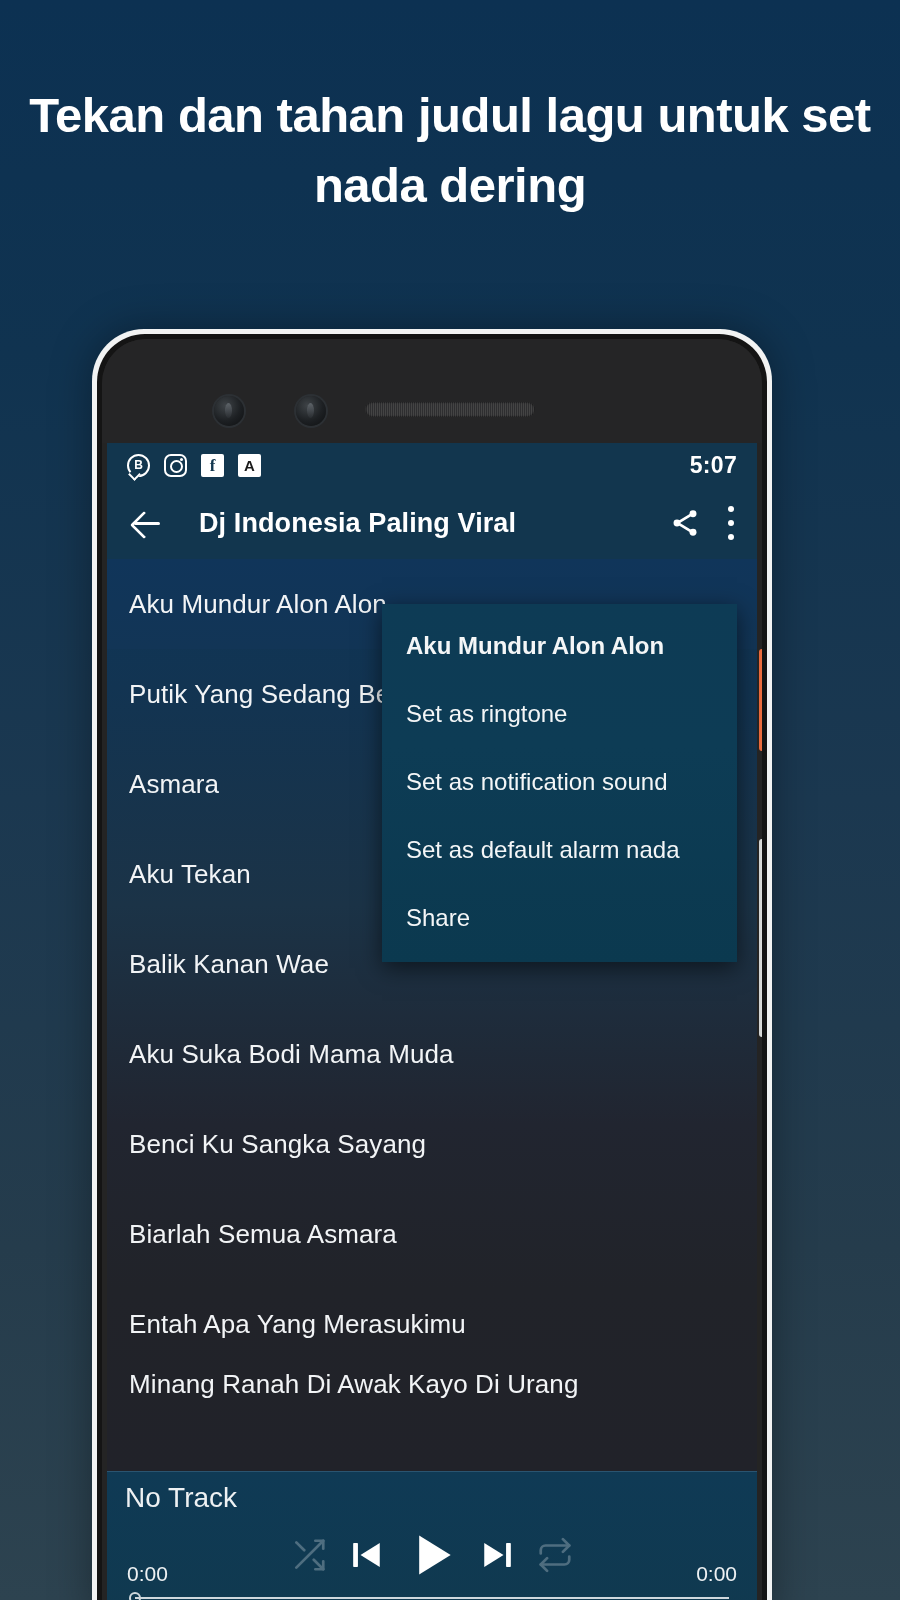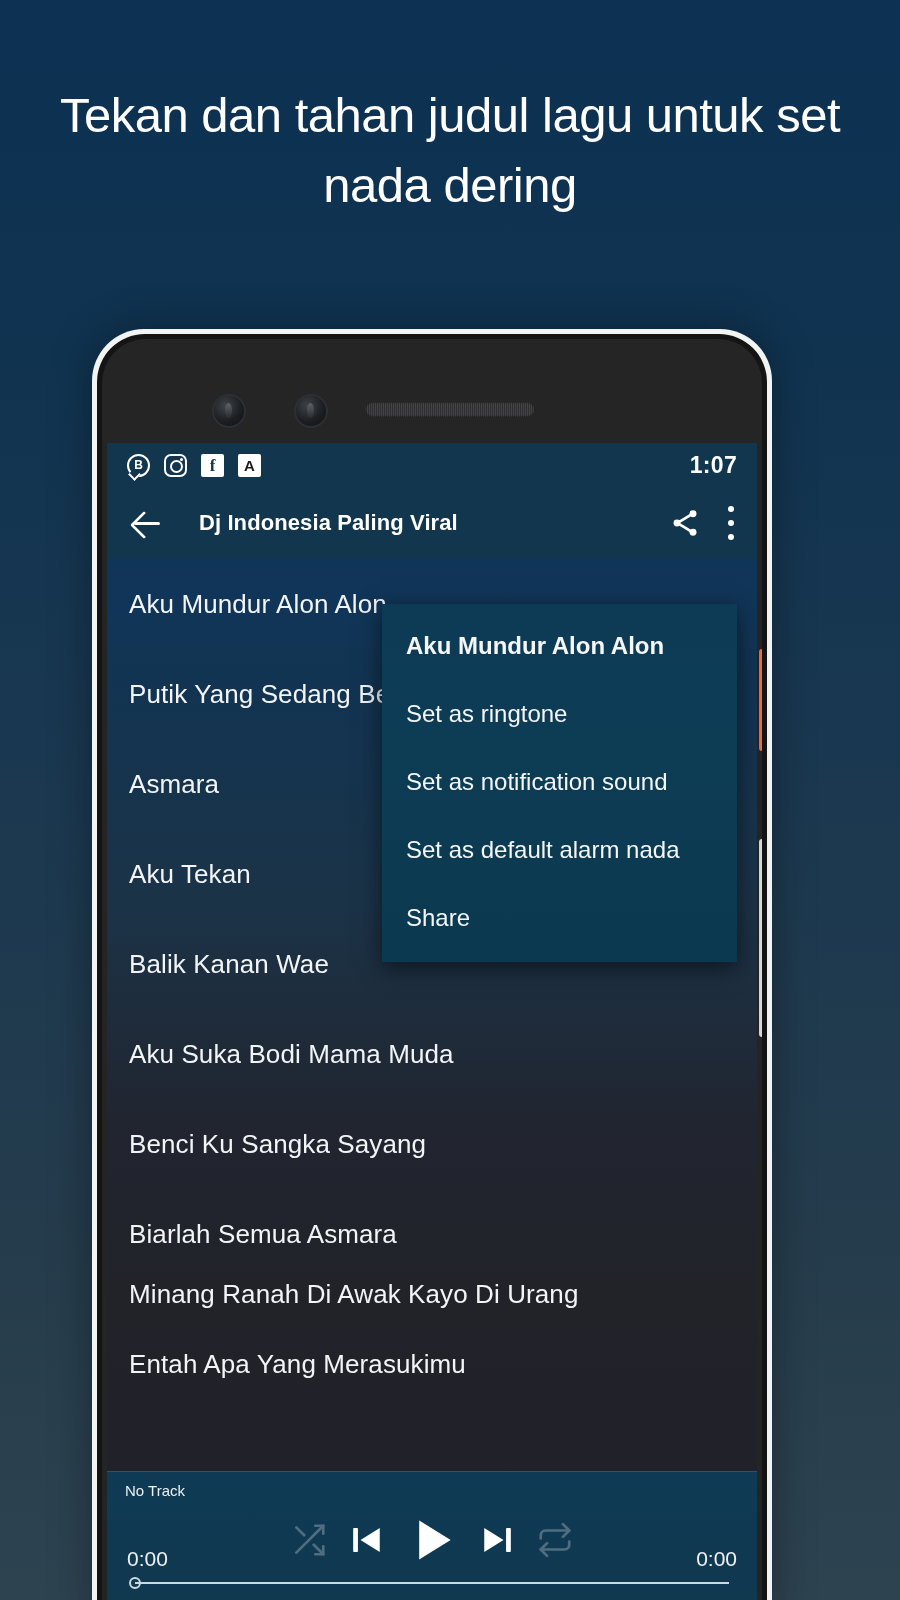--- a/index.html
+++ b/index.html
@@ -8,21 +8,21 @@
   body {
     font-family:"Liberation Sans", sans-serif;
     background:linear-gradient(180deg,#0c3152 0%,#103350 22%,#1b3850 50%,#253c4c 78%,#2d4350 100%);
     position:relative;
   }
 
   
   .headline {
     position:absolute; left:0; top:80px; width:900px;
     text-align:center; color:#ffffff;
-    font-size:49px; line-height:70px; font-weight:400;
+    font-size:49px; line-height:70px; font-weight:700;
     letter-spacing:-0.5px;
     padding:0 24px;
   }
 
   
   .phone {
     position:absolute; left:92px; top:329px;
     width:680px; height:1290px;
     border-radius:52px 52px 0 0;
     background:#f2f3f3;
@@ -86,21 +86,21 @@
   .ni.sq { background:#fff; color:#1b1b1b; border-radius:2px; font-size:15px; line-height:23px; }
   .clock { margin-left:auto; color:#fff; font-size:23px; font-weight:600; letter-spacing:.3px; }
 
   
   .appbar { height:72px; background:#12364e; display:flex; align-items:center;
     padding:0 22px; }
   .back-icon { width:36px; height:36px; position:relative; flex:0 0 auto; }
   .back-icon:before{content:"";position:absolute;left:5px;top:17px;width:26px;height:3px;background:#fff;border-radius:2px;}
   .back-icon:after{content:"";position:absolute;left:5px;top:10px;width:17px;height:17px;
     border-left:3px solid #fff;border-bottom:3px solid #fff;transform:rotate(45deg);border-radius:2px;}
-  .appbar-title { color:#fff; font-size:22px; font-weight:700; margin-left:34px;
+  .appbar-title { color:#fff; font-size:27px; font-weight:700; margin-left:34px;
      white-space:nowrap; letter-spacing:.1px; }
   .appbar-actions { margin-left:auto; display:flex; align-items:center; gap:26px; }
   .share-icon { width:32px; height:32px; }
   .kebab { width:8px; height:34px; display:flex; flex-direction:column;
      justify-content:space-between; align-items:center; }
   .kebab i { width:6px; height:6px; background:#fff; border-radius:50%; display:block; }
 
   
   .list { position:absolute; left:0; right:0; top:116px; bottom:148px;
     background:linear-gradient(180deg,#0e3557 0%,#123452 14%,#1b3347 38%,#212530 62%,#212329 80%,#212229 100%);
@@ -115,21 +115,21 @@
      background:linear-gradient(180deg,#0d3b55 0%,#0d3c55 40%,#0b394f 100%);
      box-shadow:0 6px 22px rgba(0,0,0,.55); z-index:5; padding:8px 0 10px 0; }
   .ctx-item { padding:0 24px; height:68px; display:flex; align-items:center;
      color:#f4f6f7; font-size:24px; white-space:nowrap; }
   .ctx-item.header { font-weight:700; }
 
   
   .player { position:absolute; left:0; right:0; bottom:0; height:148px;
     background:linear-gradient(180deg,#0f3a55 0%,#10394f 100%);
     border-top:1px solid #2a5470; padding:10px 18px 0 18px; }
-  .player-track { color:#eef1f3; font-size:15px; }
+  .player-track { color:#eef1f3; font-size:28px; }
   .player-mid { position:relative; height:70px; display:flex; align-items:center;
     justify-content:center; gap:16px; margin-top:6px; }
   .t-left { position:absolute; left:2px; bottom:4px; color:#eef1f3; font-size:21px; }
   .t-right { position:absolute; right:2px; bottom:4px; color:#eef1f3; font-size:21px; }
   .ctrl { display:flex; align-items:center; justify-content:center; }
   .dim { opacity:.30; }
   .progress { position:relative; height:20px; margin-top:-2px; }
   .progress .track { position:absolute; left:10px; right:10px; top:9px; height:2px;
     background:#cfd8dd; }
   .progress .thumb { position:absolute; left:4px; top:4px; width:12px; height:12px;
@@ -152,21 +152,21 @@
 
       <div class="screen">
 
         <div class="statusbar">
           <div class="notif-icons">
             <div class="ni bubble">B</div>
             <div class="ni insta"></div>
             <div class="ni fb">f</div>
             <div class="ni sq">A</div>
           </div>
-          <div class="clock">1:07</div>
+          <div class="clock">5:07</div>
         </div>
 
         <div class="appbar">
           <div class="back-icon"></div>
           <div class="appbar-title">Dj Indonesia Paling Viral</div>
           <div class="appbar-actions">
             <span class="share-icon">
               <svg width="32" height="32" viewBox="0 0 24 24" fill="none" stroke="#ffffff" stroke-width="2" stroke-linecap="round" stroke-linejoin="round">
                 <circle cx="18" cy="5" r="2.6" fill="#ffffff" stroke="none"></circle>
                 <circle cx="6" cy="12" r="2.6" fill="#ffffff" stroke="none"></circle>
@@ -202,25 +202,25 @@
           </div>
           <div class="row">
             <span class="row-title">Aku Suka Bodi Mama Muda</span>
           </div>
           <div class="row">
             <span class="row-title">Benci Ku Sangka Sayang</span>
           </div>
           <div class="row">
             <span class="row-title">Biarlah Semua Asmara</span>
           </div>
+          <div class="row">
+            <span class="row-title">Entah Apa Yang Merasukimu</span>
+          </div>
           <div class="row clipped">
             <span class="row-title">Minang Ranah Di Awak Kayo Di Urang</span>
-          </div>
-          <div class="row">
-            <span class="row-title">Entah Apa Yang Merasukimu</span>
           </div>
 
           <div class="ctx-menu">
             <div class="ctx-item header">Aku Mundur Alon Alon</div>
             <div class="ctx-item">Set as ringtone</div>
             <div class="ctx-item">Set as notification sound</div>
             <div class="ctx-item">Set as default alarm nada</div>
             <div class="ctx-item">Share</div>
           </div>
         </div>

